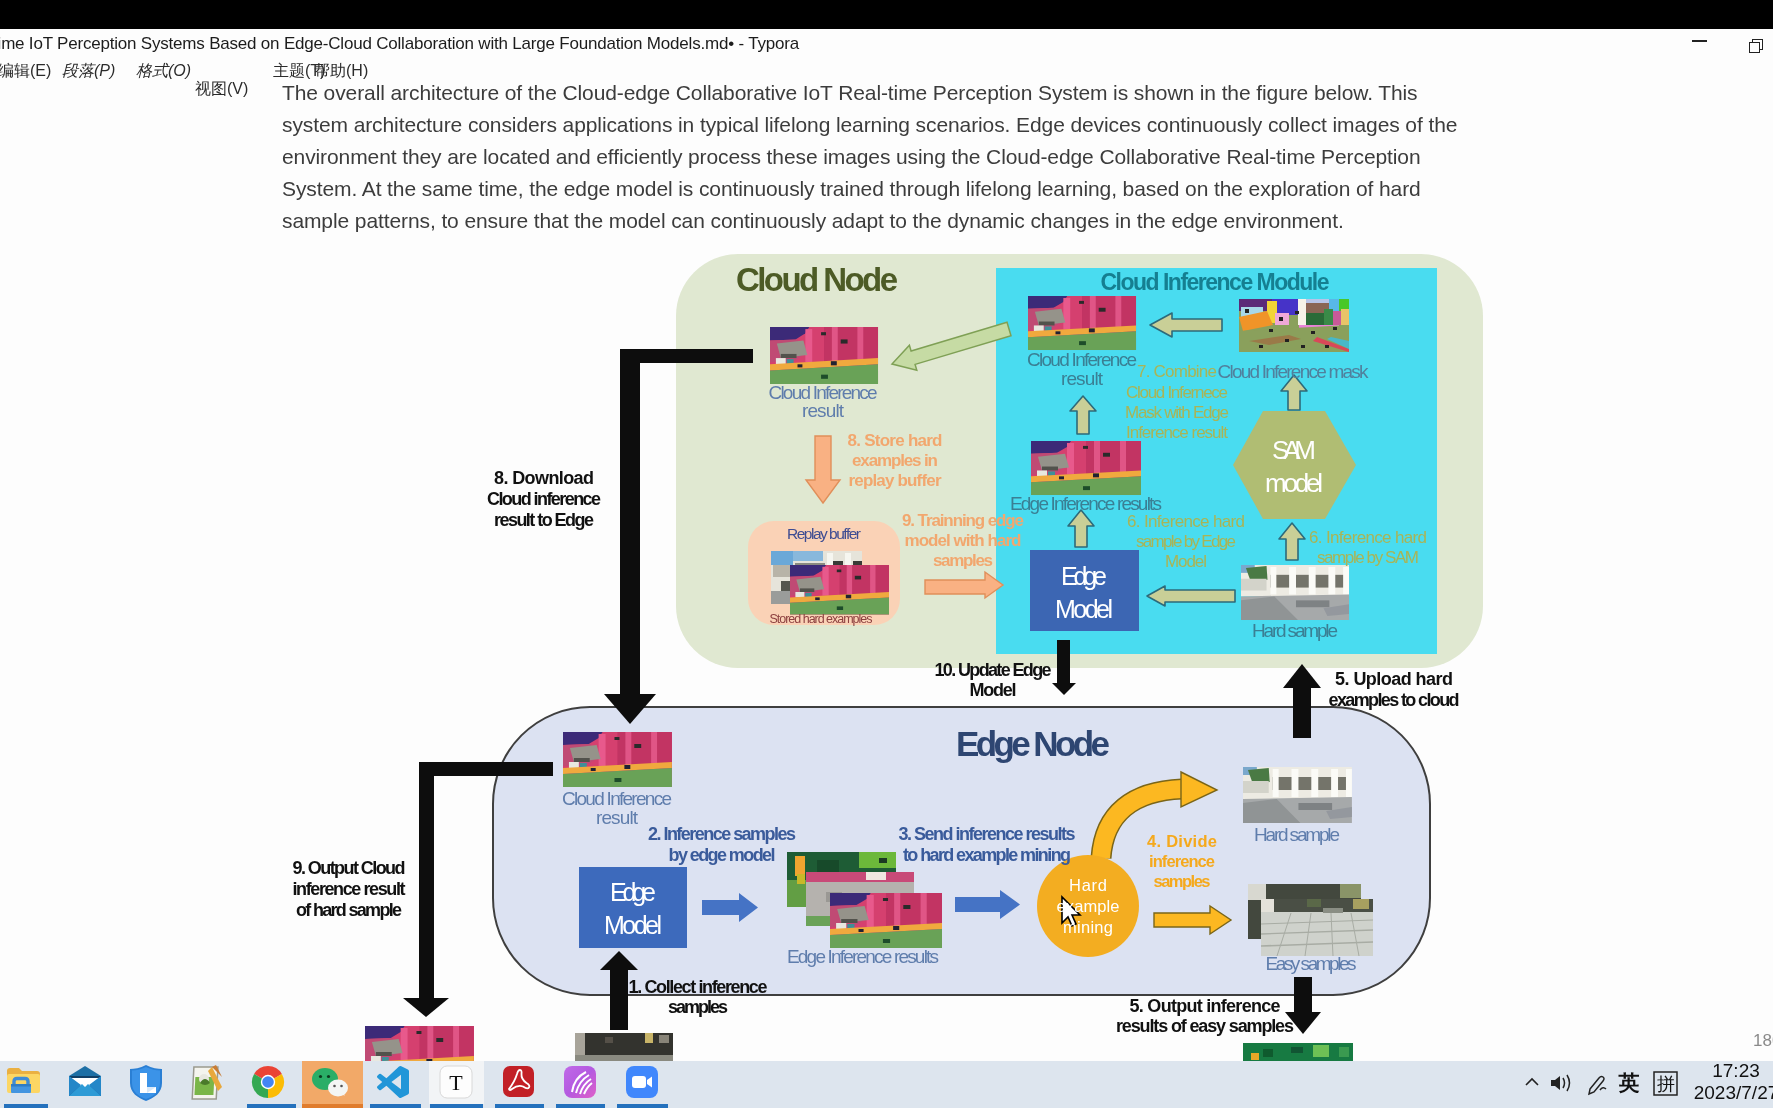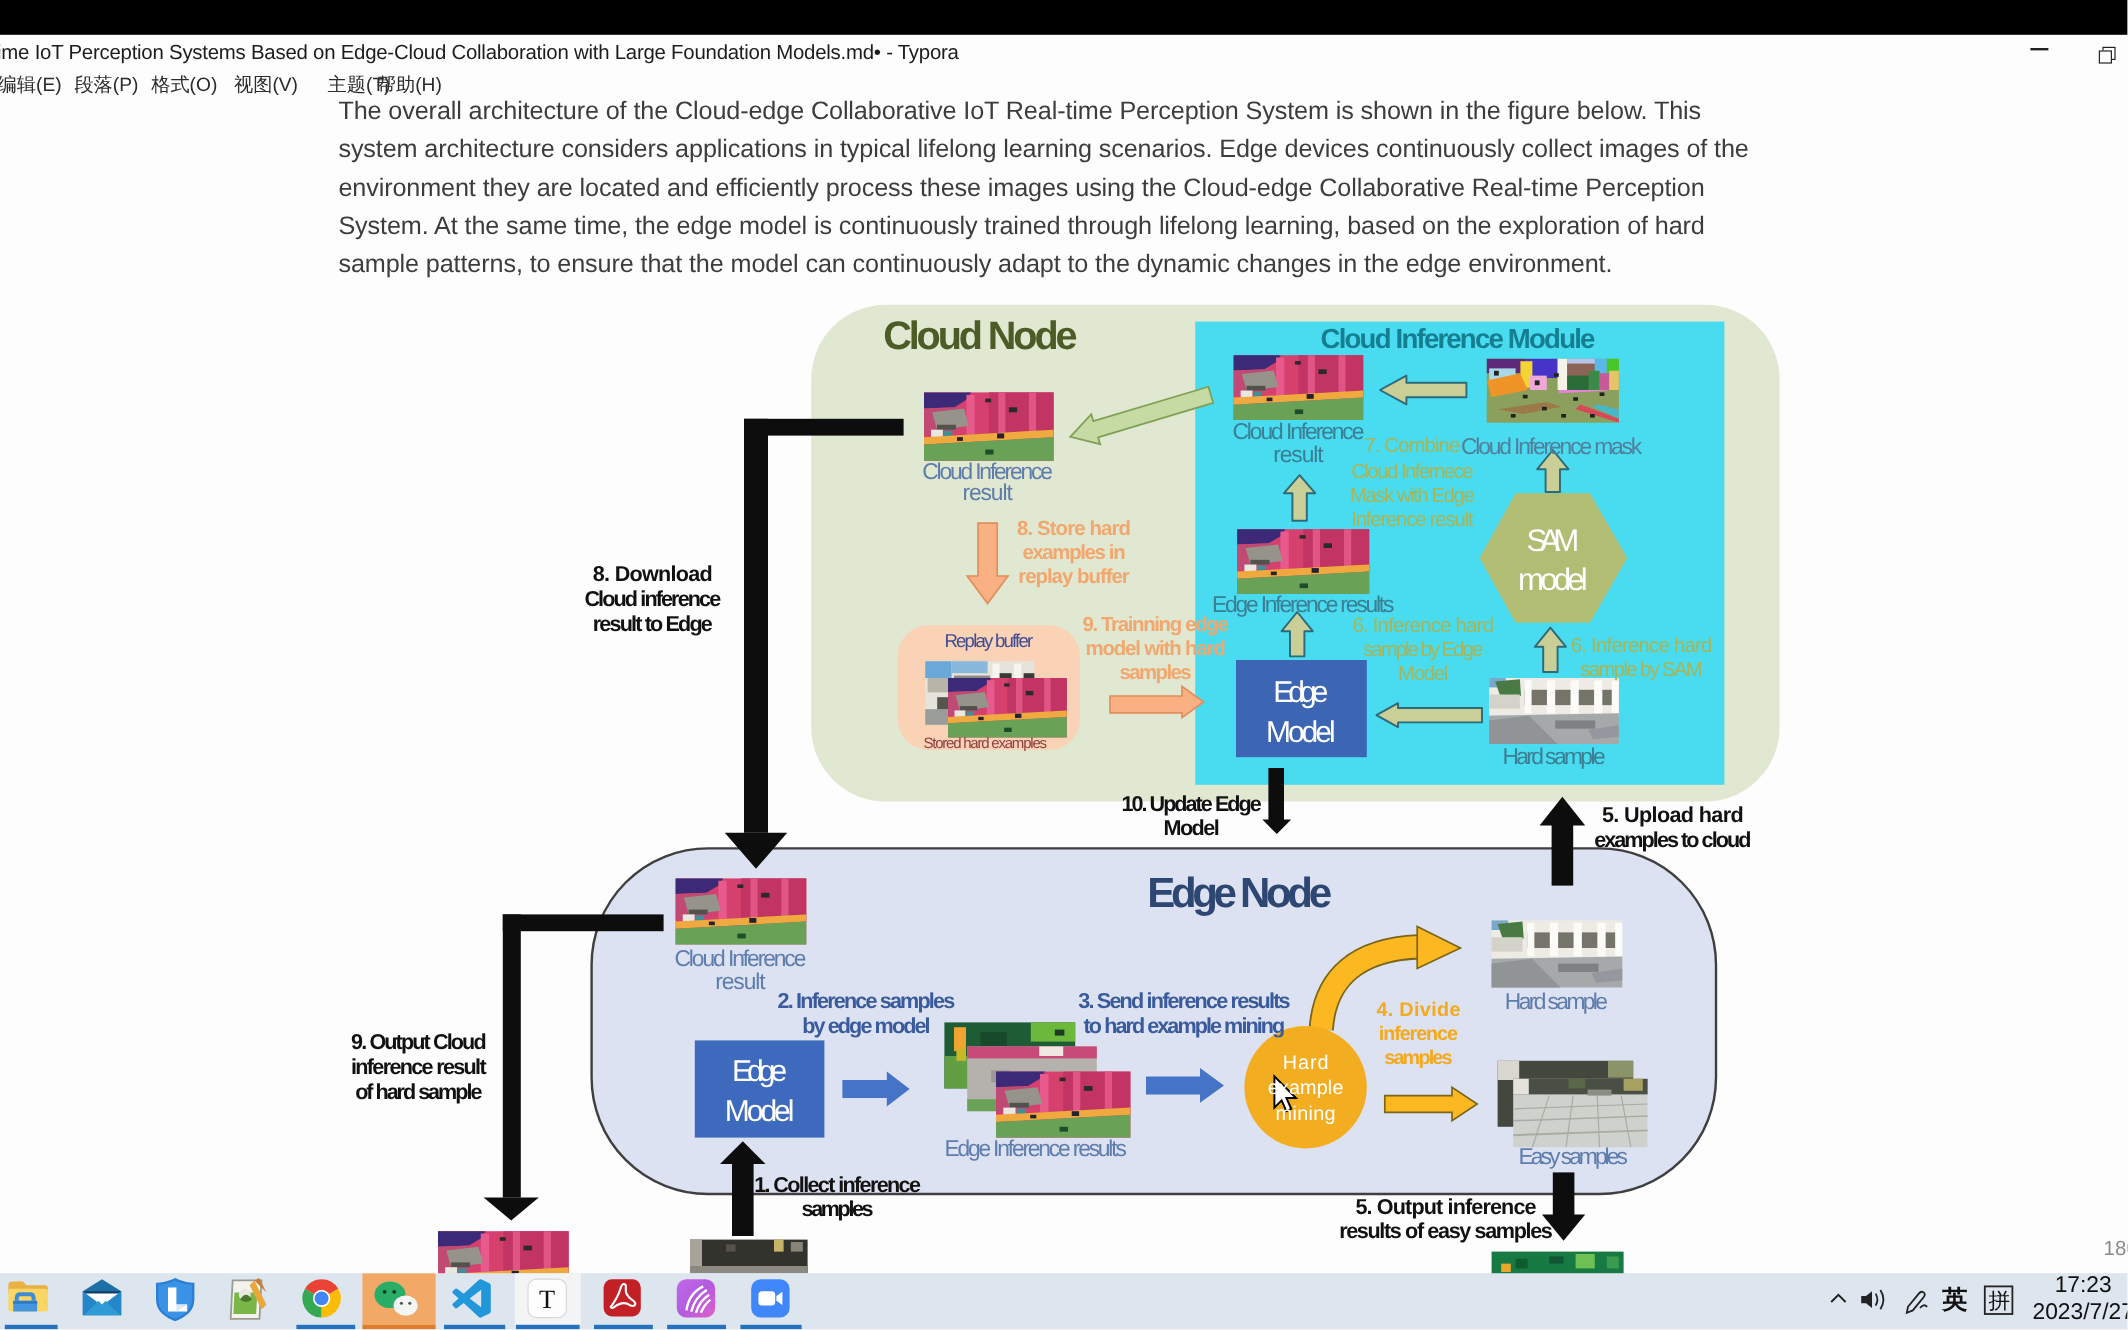--- a/index.html
+++ b/index.html
@@ -13,23 +13,23 @@
 <div class="abs" style="left:0;top:0;width:1773px;height:29px;background:#000;"></div>
 
 <div class="abs" style="left:-12px;top:34px;font-size:17px;color:#1c1c1c;white-space:nowrap;letter-spacing:-0.2px;">Time IoT Perception Systems Based on Edge-Cloud Collaboration with Large Foundation Models.md• - Typora</div>
 
 <div class="abs" style="left:1692px;top:40px;width:15px;height:2px;background:#222;"></div>
 <div class="abs" style="left:1752px;top:39px;width:9px;height:9px;border:1.5px solid #222;background:#fff;"></div>
 <div class="abs" style="left:1749px;top:42px;width:9px;height:9px;border:1.5px solid #222;background:#fff;"></div>
 
 <div class="abs" style="left:0px;top:61px;font-size:16px;color:#2b2b2b;white-space:nowrap;">
   <span style="position:absolute;left:-2px;">编辑(E)</span>
-  <span style="position:absolute;left:62px;">段落(P)</span>
-  <span style="position:absolute;left:126px;">格式(O)</span>
-  <span style="position:absolute;left:195px;">视图(V)</span>
+  <span style="position:absolute;left:62px;font-style:italic;">段落(P)</span>
+  <span style="position:absolute;left:136px;font-style:italic;">格式(O)</span>
+  <span style="position:absolute;left:195px;margin-top:18px;">视图(V)</span>
   <span style="position:absolute;left:273px;">主题(T)</span>
   <span style="position:absolute;left:314px;">帮助(H)</span>
 </div>
 
 <div class="abs" style="left:282px;top:77px;font-size:21px;line-height:32px;color:#3c3c3c;white-space:nowrap;letter-spacing:-0.1px;">The overall architecture of the Cloud-edge Collaborative IoT Real-time Perception System is shown in the figure below. This<br>system architecture considers applications in typical lifelong learning scenarios. Edge devices continuously collect images of the<br>environment they are located and efficiently process these images using the Cloud-edge Collaborative Real-time Perception<br>System. At the same time, the edge model is continuously trained through lifelong learning, based on the exploration of hard<br>sample patterns, to ensure that the model can continuously adapt to the dynamic changes in the edge environment.</div>
 
 <div class="abs" style="left:1753px;top:1031px;font-size:17px;color:#8a8a8a;">180</div>
 
 <svg class="abs" style="left:0;top:0;" width="1773" height="1108" viewBox="0 0 1773 1108">
 <defs>

